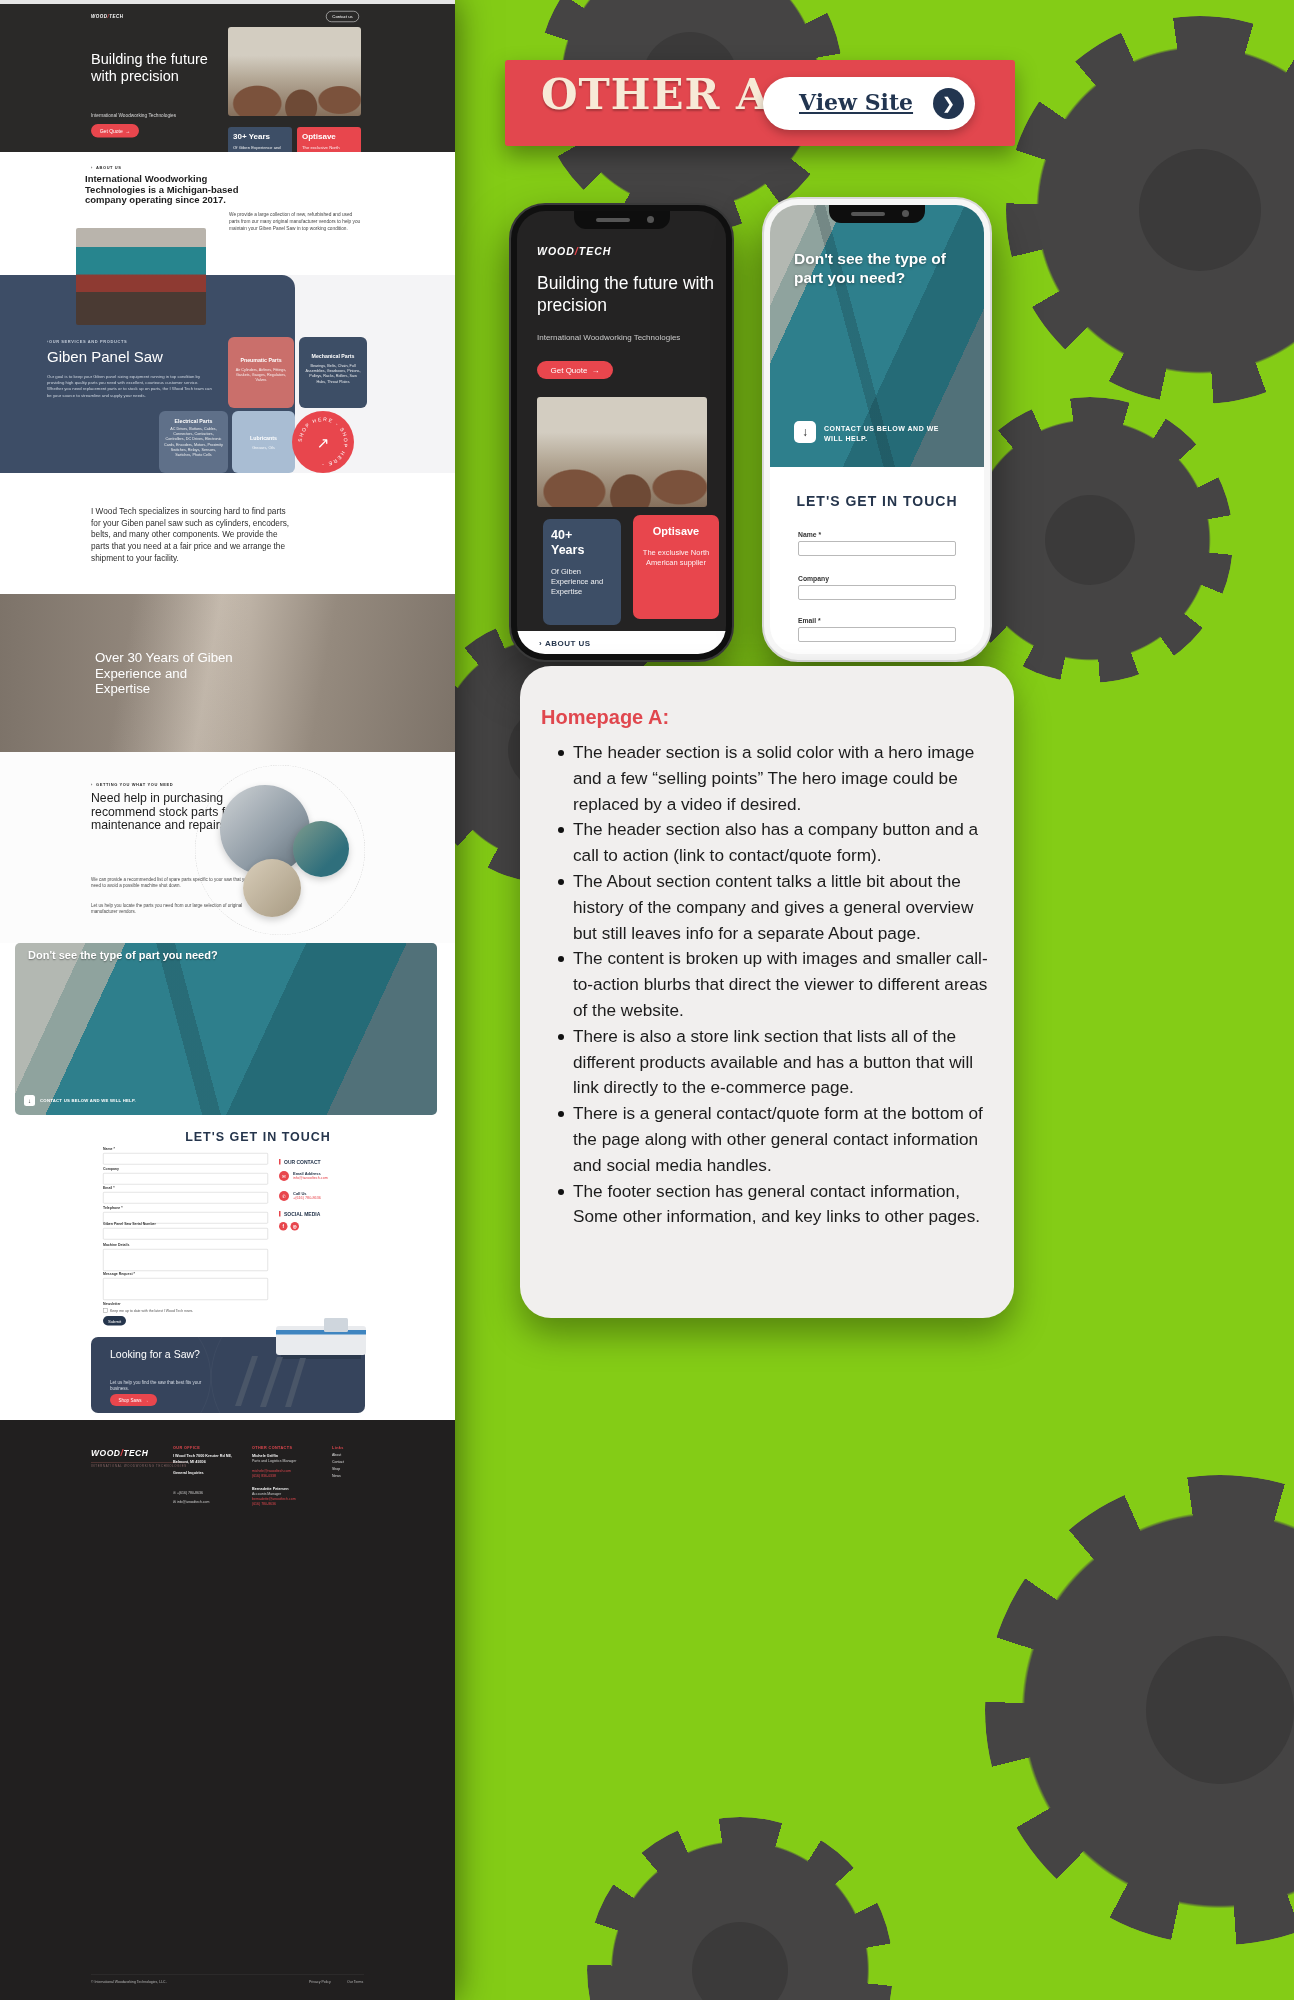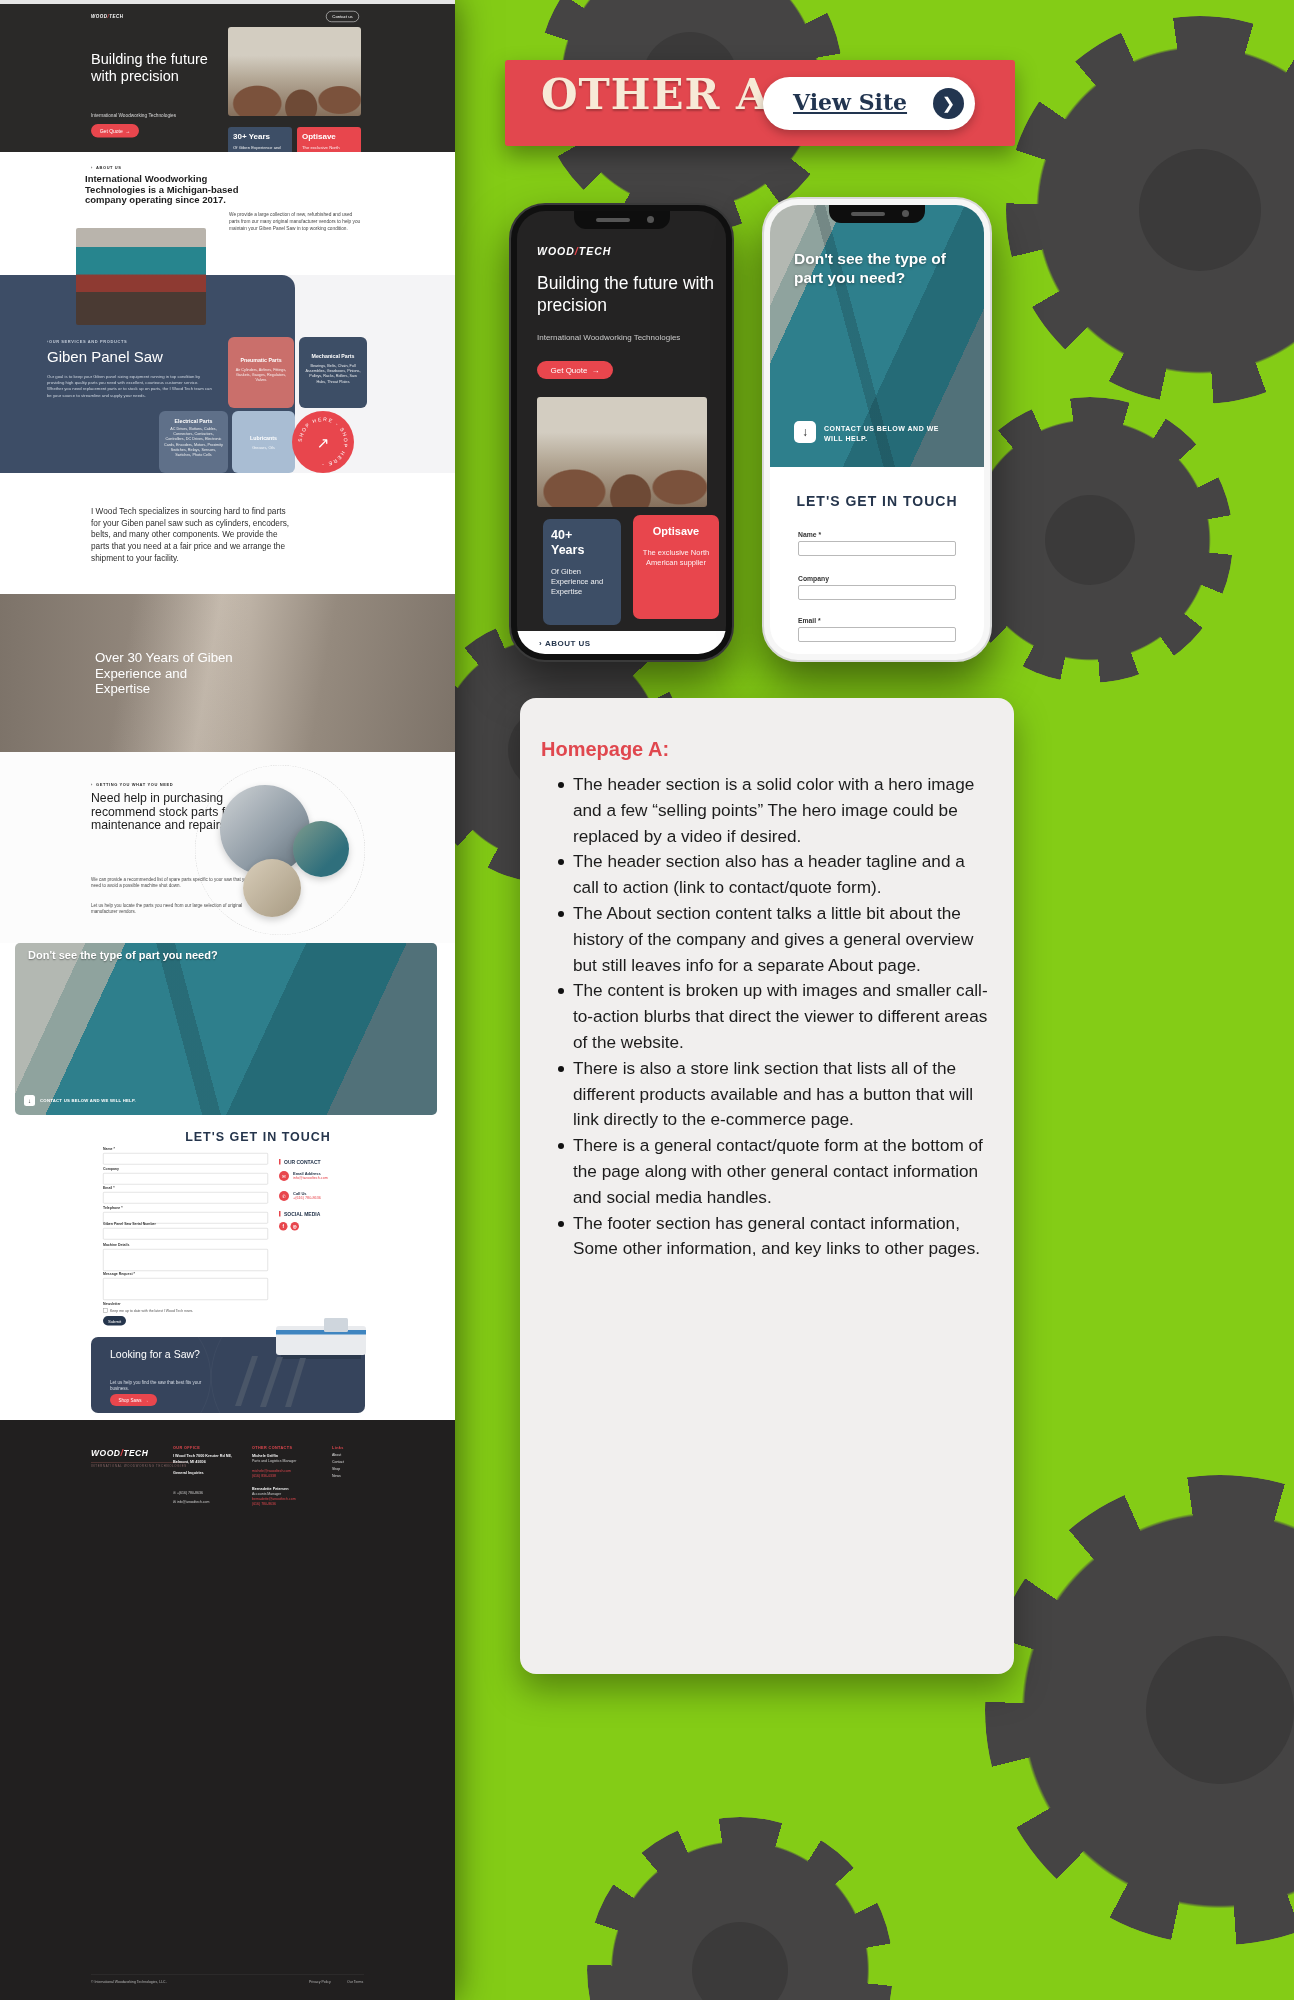--- a/index.html
+++ b/index.html
@@ -159,21 +159,21 @@
   .m-strip{background:#fff;display:flex;align-items:center;}
   .m-about{font-size:8px;font-weight:bold;color:#25354c;letter-spacing:.5px;}
   .m2-photo{background:
      linear-gradient(75deg, transparent 0 40%, rgba(20,40,45,.22) 40% 44%, transparent 44%),
      linear-gradient(115deg,#b3b8b2 0 14%,#8fa39e 14% 22%,#2e7f8c 22% 58%,#256b77 58% 78%,#517179 78% 100%);}
   .m2-h{color:#fff;font-size:15.5px;line-height:19px;font-weight:bold;text-shadow:0 1px 3px rgba(0,0,0,.4);}
   .m2-geth{color:#25354c;font-size:14px;font-weight:bold;letter-spacing:1px;text-align:center;}
   .m2-label{font-size:6.8px;font-weight:bold;color:#333;}
   .m2-input{background:#fff;border:1px solid #b9b9b9;border-radius:2px;}
 
-  .notes{left:520px;top:698px;width:494px;height:976px;background:#f1efee;border-radius:16px;
+  .notes{left:520px;top:666px;width:494px;height:652px;background:#f1efee;border-radius:31px;
       box-shadow:0 16px 34px rgba(0,0,0,.35);z-index:4;}
   .notes-h{font-size:20px;font-weight:bold;color:#e0474e;}
   .notes ul{margin:0;padding:0;list-style:none;}
   .notes li{position:relative;padding-left:17px;font-size:17.2px;line-height:25.8px;color:#1c1c1c;}
   .notes li::before{content:"";position:absolute;left:2px;top:10px;width:6px;height:6px;border-radius:50%;
       background:#111;}
 </style>
 </head>
 <body>
 
@@ -393,21 +393,21 @@
         <div class="t ft-bottom" style="left:618px;top:1120px;">Privacy Policy</div>
         <div class="t ft-bottom" style="left:694px;top:1120px;">Our Terms</div>
       </section>
 
     </div>
   </div>
 
   <div class="abs home-banner">
     <div class="abs home-title" style="left:36px;top:10px;">OTHER A</div>
     <div class="abs view-pill" style="left:258px;top:17px;width:212px;height:53px;">
-      <span class="abs view-label" style="left:30px;top:12px;">View Site</span>
+      <span class="abs view-label" style="left:36px;top:12px;">View Site</span>
       <span class="abs view-circle" style="right:11px;top:11px;">
           <span>❯</span>
         </span>
     </div>
   </div>
 
   <div class="abs phone" style="left:509px;top:203px;width:225px;height:459px;">
     <div class="p-frame"></div>
     <div class="p-screen">
       <div class="p-notch">
@@ -458,21 +458,21 @@
       <div class="abs m2-input" style="left:28px;top:380px;width:158px;height:15px;"></div>
       <div class="abs m2-label" style="left:28px;top:412px;">Email *</div>
       <div class="abs m2-input" style="left:28px;top:422px;width:158px;height:15px;"></div>
     </div>
   </div>
 
   <div class="abs notes">
     <div class="abs notes-h" style="left:21px;top:40px;">Homepage A:</div>
     <ul class="abs" style="left:36px;top:74px;width:438px;">
       <li><span>The header section is a solid color with a hero image and a few “selling points” The hero image could be replaced by a video if desired.</span></li>
-      <li><span>The header section also has a header tagline and a call to action (link to contact/quote form).</span></li>
+      <li><span>The header section also has a company button and a call to action (link to contact/quote form).</span></li>
       <li><span>The About section content talks a little bit about the history of the company and gives a general overview but still leaves info for a separate About page.</span></li>
       <li><span>The content is broken up with images and smaller call-to-action blurbs that direct the viewer to different areas of the website.</span></li>
       <li><span>There is also a store link section that lists all of the different products available and has a button that will link directly to the e-commerce page.</span></li>
       <li><span>There is a general contact/quote form at the bottom of the page along with other general contact information and social media handles.</span></li>
       <li><span>The footer section has general contact information, Some other information, and key links to other pages.</span></li>
     </ul>
   </div>
 
 </div>
 

